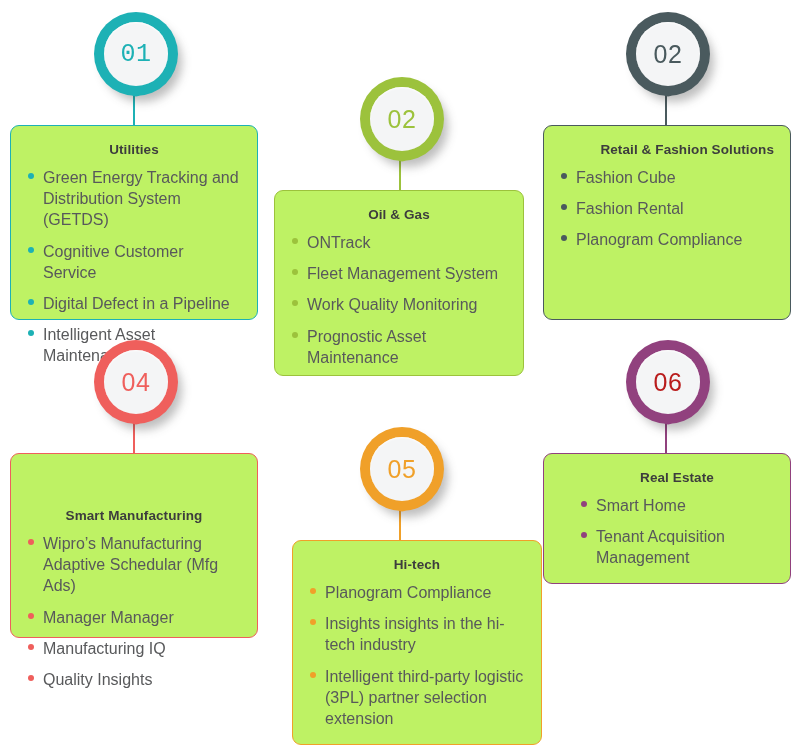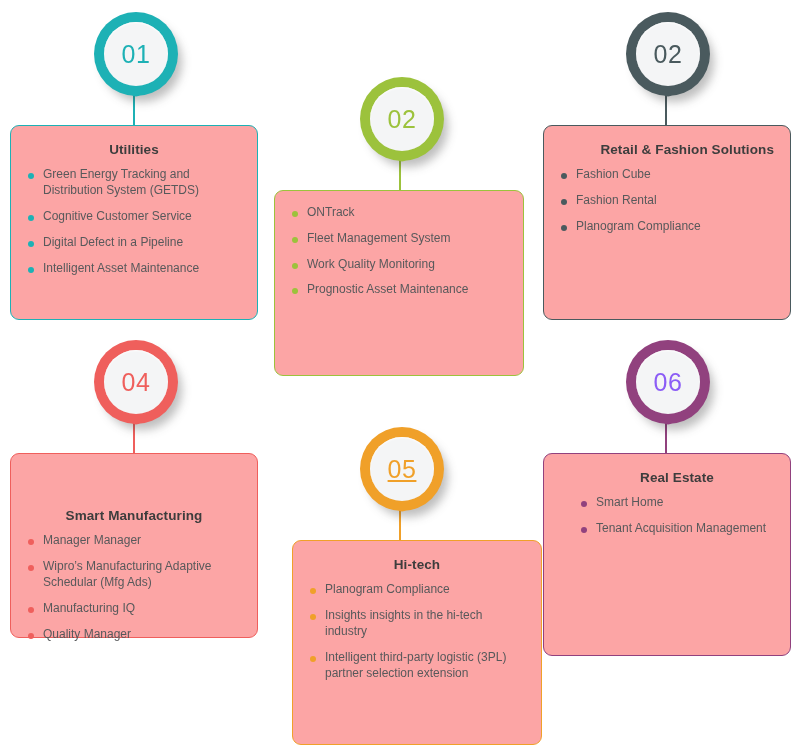--- a/index.html
+++ b/index.html
@@ -94,21 +94,21 @@
   .stem {
     position: absolute;
     width: 2px;
     z-index: 1;
   }
 
   
   .card {
     position: absolute;
     box-sizing: border-box;
-    background: #fca5a5;
+    background: #bef264;
     border: 1px solid #cccccc;
     border-radius: 9px;
     z-index: 4;
     padding: 14px 16px 14px 16px;
   }
   .card-title {
     text-align: center;
     font-size: 13.5px;
     font-weight: bold;
     color: #3d3d3d;
@@ -118,21 +118,21 @@
   }
   .card-list {
     list-style: none;
     margin: 0;
     padding: 0;
   }
   .card-list li {
     position: relative;
     padding-left: 16px;
     margin-bottom: 10px;
-    font-size: 12px;
+    font-size: 16px;
     line-height: 1.32;
     color: #58595b;
   }
   .card-list li:last-child { margin-bottom: 0; }
   .bullet-dot {
     position: absolute;
     left: 1px;
     top: 6px;
     width: 6px;
     height: 6px;
@@ -143,21 +143,21 @@
 <body>
 
 <div id="stage">
     <div class="group" style="left: 0px; top: 0px; width: 800px; height: 753px;">
       <div class="stem" style="left: 133px; top: 95px; height: 32px; background: rgb(29, 177, 181);"></div>
       <div class="badge-wrap" style="left: 88px; top: 8px;">
         <div class="badge-shadow"></div>
         <div class="badge-tail" style="background: rgb(29, 177, 181);"></div>
         <div class="badge-ring" style="background: rgb(29, 177, 181);"></div>
         <div class="badge-inner">
-          <span class="badge-num" style="color: rgb(29, 177, 181);">01</span>
+          <span class="badge-num" style="color: rgb(29, 177, 181); font-family: Liberation Mono, monospace;">01</span>
         </div>
       </div>
       <div class="card" style="left: 10px; top: 125px; width: 248px; height: 195px; border-color: rgb(29, 177, 181);">
         <div class="card-title" style="color: rgb(61, 61, 61);">Utilities</div>
         <ul class="card-list">
           <li><span class="bullet-dot" style="background: rgb(29, 177, 181);"></span><span>Green Energy Tracking and Distribution System (GETDS)</span></li>
           <li><span class="bullet-dot" style="background: rgb(29, 177, 181);"></span><span>Cognitive Customer Service</span></li>
           <li><span class="bullet-dot" style="background: rgb(29, 177, 181);"></span><span>Digital Defect in a Pipeline</span></li>
           <li><span class="bullet-dot" style="background: rgb(29, 177, 181);"></span><span>Intelligent Asset Maintenance</span></li>
         </ul>
@@ -167,20 +167,21 @@
       <div class="stem" style="left: 399px; top: 160px; height: 32px; background: rgb(156, 194, 60);"></div>
       <div class="badge-wrap" style="left: 354px; top: 73px;">
         <div class="badge-shadow"></div>
         <div class="badge-tail" style="background: rgb(156, 194, 60);"></div>
         <div class="badge-ring" style="background: rgb(156, 194, 60);"></div>
         <div class="badge-inner">
           <span class="badge-num" style="color: rgb(156, 194, 60);">02</span>
         </div>
       </div>
       <div class="card" style="left: 274px; top: 190px; width: 250px; height: 186px; border-color: rgb(156, 194, 60);">
+        <div class="card-title" style="color: rgb(61, 61, 61);">Oil &amp; Gas</div>
         <ul class="card-list">
           <li><span class="bullet-dot" style="background: rgb(156, 194, 60);"></span><span>ONTrack</span></li>
           <li><span class="bullet-dot" style="background: rgb(156, 194, 60);"></span><span>Fleet Management System</span></li>
           <li><span class="bullet-dot" style="background: rgb(156, 194, 60);"></span><span>Work Quality Monitoring</span></li>
           <li><span class="bullet-dot" style="background: rgb(156, 194, 60);"></span><span>Prognostic Asset Maintenance</span></li>
         </ul>
       </div>
     </div>
     <div class="group" style="left: 0px; top: 0px; width: 800px; height: 753px;">
       <div class="stem" style="left: 665px; top: 95px; height: 32px; background: rgb(74, 90, 94);"></div>
@@ -207,57 +208,57 @@
         <div class="badge-shadow"></div>
         <div class="badge-tail" style="background: rgb(239, 95, 92);"></div>
         <div class="badge-ring" style="background: rgb(239, 95, 92);"></div>
         <div class="badge-inner">
           <span class="badge-num" style="color: rgb(239, 95, 92);">04</span>
         </div>
       </div>
       <div class="card" style="left: 10px; top: 453px; width: 248px; height: 185px; border-color: rgb(239, 95, 92);">
         <div class="card-title" style="color: rgb(61, 61, 61); margin-top: 40px;">Smart Manufacturing</div>
         <ul class="card-list">
+          <li><span class="bullet-dot" style="background: rgb(239, 95, 92);"></span><span>Wipro’s Manufacturing Adaptive Schedular (Mfg Ads)</span></li>
           <li><span class="bullet-dot" style="background: rgb(239, 95, 92);"></span><span>Manager Manager</span></li>
-          <li><span class="bullet-dot" style="background: rgb(239, 95, 92);"></span><span>Wipro’s Manufacturing Adaptive Schedular (Mfg Ads)</span></li>
           <li><span class="bullet-dot" style="background: rgb(239, 95, 92);"></span><span>Manufacturing IQ</span></li>
-          <li><span class="bullet-dot" style="background: rgb(239, 95, 92);"></span><span>Quality Manager</span></li>
+          <li><span class="bullet-dot" style="background: rgb(239, 95, 92);"></span><span>Quality Insights</span></li>
         </ul>
       </div>
     </div>
     <div class="group" style="left: 0px; top: 0px; width: 800px; height: 753px;">
       <div class="stem" style="left: 399px; top: 510px; height: 32px; background: rgb(240, 160, 41);"></div>
       <div class="badge-wrap" style="left: 354px; top: 423px;">
         <div class="badge-shadow"></div>
         <div class="badge-tail" style="background: rgb(240, 160, 41);"></div>
         <div class="badge-ring" style="background: rgb(240, 160, 41);"></div>
         <div class="badge-inner">
-          <span class="badge-num" style="color: rgb(240, 160, 41); text-decoration: underline;">05</span>
+          <span class="badge-num" style="color: rgb(240, 160, 41);">05</span>
         </div>
       </div>
       <div class="card" style="left: 292px; top: 540px; width: 250px; height: 205px; border-color: rgb(240, 160, 41);">
         <div class="card-title" style="color: rgb(61, 61, 61);">Hi-tech</div>
         <ul class="card-list">
           <li><span class="bullet-dot" style="background: rgb(240, 160, 41);"></span><span>Planogram Compliance</span></li>
           <li><span class="bullet-dot" style="background: rgb(240, 160, 41);"></span><span>Insights insights in the hi-tech industry</span></li>
           <li><span class="bullet-dot" style="background: rgb(240, 160, 41);"></span><span>Intelligent third-party logistic (3PL) partner selection extension</span></li>
         </ul>
       </div>
     </div>
     <div class="group" style="left: 0px; top: 0px; width: 800px; height: 753px;">
       <div class="stem" style="left: 665px; top: 423px; height: 32px; background: rgb(145, 65, 126);"></div>
       <div class="badge-wrap" style="left: 620px; top: 336px;">
         <div class="badge-shadow"></div>
         <div class="badge-tail" style="background: rgb(145, 65, 126);"></div>
         <div class="badge-ring" style="background: rgb(145, 65, 126);"></div>
         <div class="badge-inner">
-          <span class="badge-num" style="color: #8b5cf6; text-align: right;">06</span>
-        </div>
-      </div>
-      <div class="card" style="left: 543px; top: 453px; width: 248px; height: 203px; border-color: rgb(145, 65, 126); padding-left: 36px;">
+          <span class="badge-num" style="color: #b91c1c; text-align: right;">06</span>
+        </div>
+      </div>
+      <div class="card" style="left: 543px; top: 453px; width: 248px; height: 131px; border-color: rgb(145, 65, 126); padding-left: 36px;">
         <div class="card-title" style="color: rgb(61, 61, 61);">Real Estate</div>
         <ul class="card-list">
           <li><span class="bullet-dot" style="background: rgb(145, 65, 126);"></span><span>Smart Home</span></li>
           <li><span class="bullet-dot" style="background: rgb(145, 65, 126);"></span><span>Tenant Acquisition Management</span></li>
         </ul>
       </div>
     </div>
   </div>
 
 </body></html>

